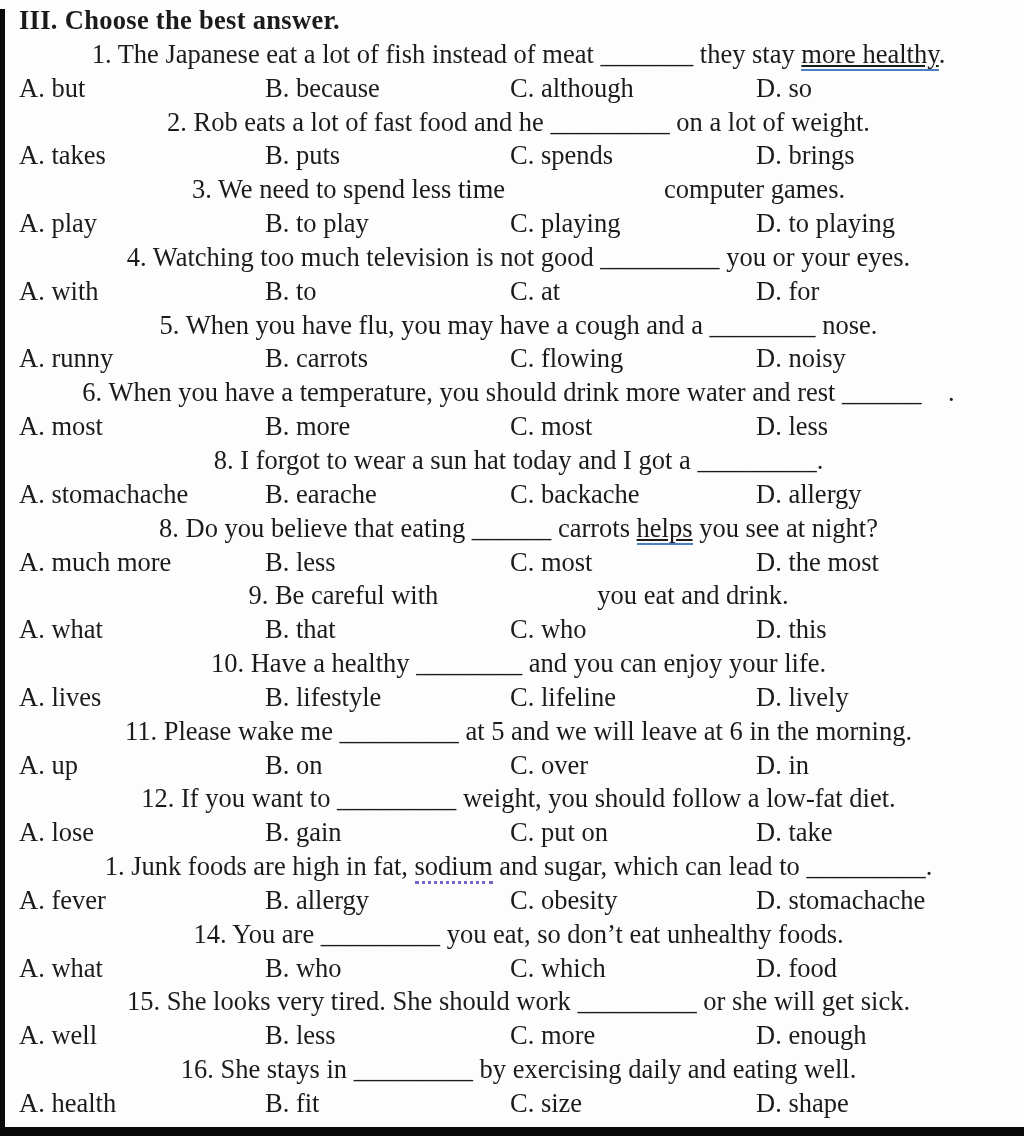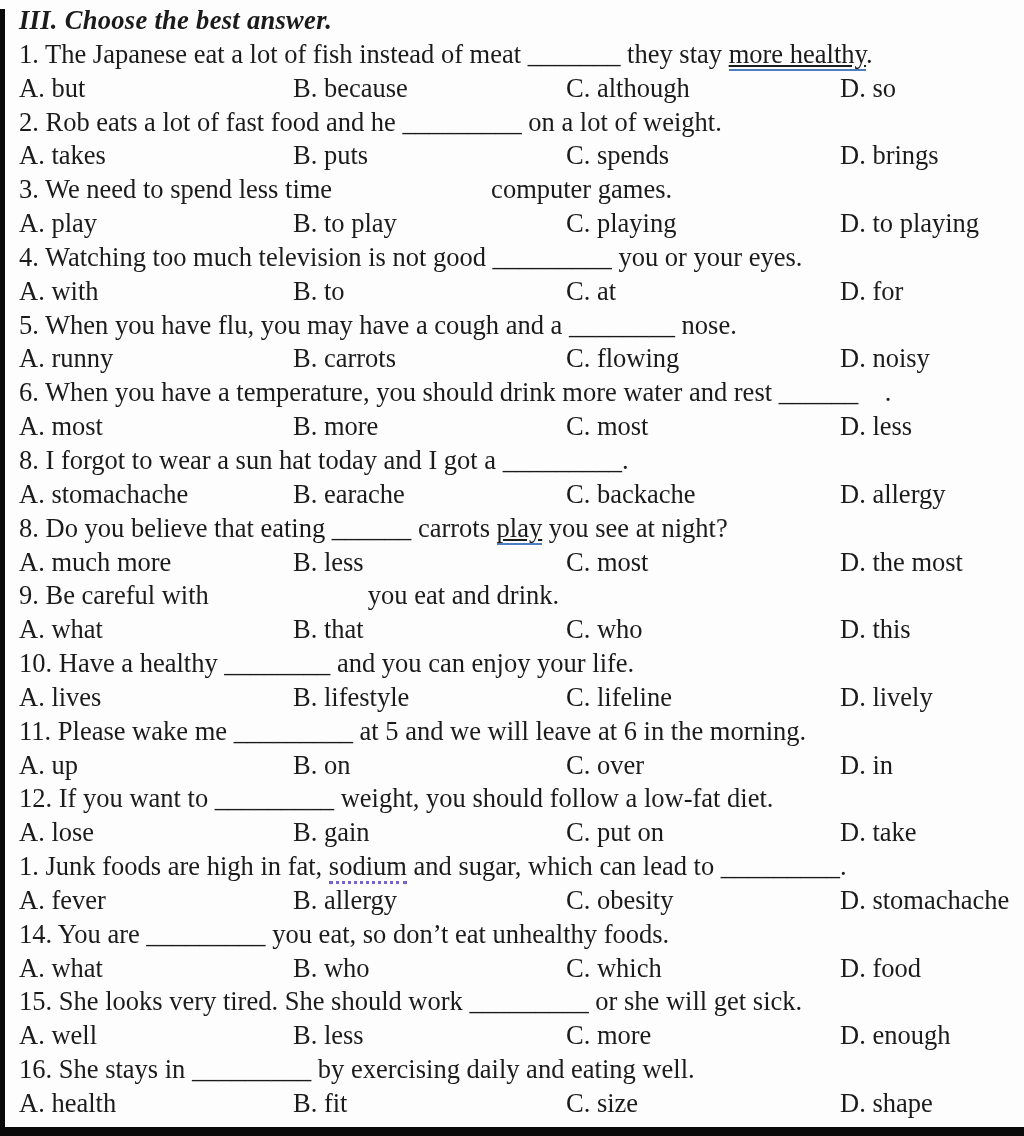--- a/index.html
+++ b/index.html
@@ -9,23 +9,23 @@
     font-family:"Liberation Serif", serif;
     font-size:26.5px;
     line-height:33.85px;
     color:#1b1b1b;
     overflow:hidden;
     position:relative;
   }
   .edge-left{position:absolute;left:0;top:9px;bottom:0;width:5px;background:#0a0a0a;}
   .edge-bottom{position:absolute;left:0;right:0;bottom:0;height:9px;background:#0a0a0a;}
   .content{padding:4px 6px 0 19px;}
-  .title{font-weight:bold;letter-spacing:.3px;font-style:italic;}
-  .qline{white-space:nowrap;}
-  .oline{display:grid;grid-template-columns:246px 245px 246px auto;white-space:nowrap;gap:28px;}
+  .title{font-weight:bold;letter-spacing:.3px;}
+  .qline{white-space:nowrap;text-align:center;}
+  .oline{display:grid;grid-template-columns:246px 245px 246px auto;white-space:nowrap;}
   .opt{display:block;}
   .seg-p{}
   .seg-ub{
     text-decoration:underline;
     border-bottom:2px solid #4d7ec2;
     padding-bottom:0px;
   }
   .seg-dot{
     border-bottom:3px dotted #7467c9;
   }
@@ -80,21 +80,21 @@
         <span class="opt">C. most</span>
         <span class="opt">D. less</span>
       </div>
       <div class="qline"><span>8.</span> <span class="seg-p">I forgot to wear a sun hat today and I got a _________.</span></div>
       <div class="oline">
         <span class="opt">A. stomachache</span>
         <span class="opt">B. earache</span>
         <span class="opt">C. backache</span>
         <span class="opt">D. allergy</span>
       </div>
-      <div class="qline"><span>8.</span> <span class="seg-p">Do you believe that eating ______ carrots </span><span class="seg-ub">play</span><span class="seg-p"> you see at night?</span></div>
+      <div class="qline"><span>8.</span> <span class="seg-p">Do you believe that eating ______ carrots </span><span class="seg-ub">helps</span><span class="seg-p"> you see at night?</span></div>
       <div class="oline">
         <span class="opt">A. much more</span>
         <span class="opt">B. less</span>
         <span class="opt">C. most</span>
         <span class="opt">D. the most</span>
       </div>
       <div class="qline"><span>9.</span> <span class="seg-p">Be careful with&nbsp;&nbsp;&nbsp;&nbsp;&nbsp;&nbsp;&nbsp;&nbsp;&nbsp;&nbsp;&nbsp;&nbsp;&nbsp;&nbsp;&nbsp;&nbsp;&nbsp;&nbsp;&nbsp;&nbsp;&nbsp;&nbsp;&nbsp;&nbsp;you eat and drink.</span></div>
       <div class="oline">
         <span class="opt">A. what</span>
         <span class="opt">B. that</span>

